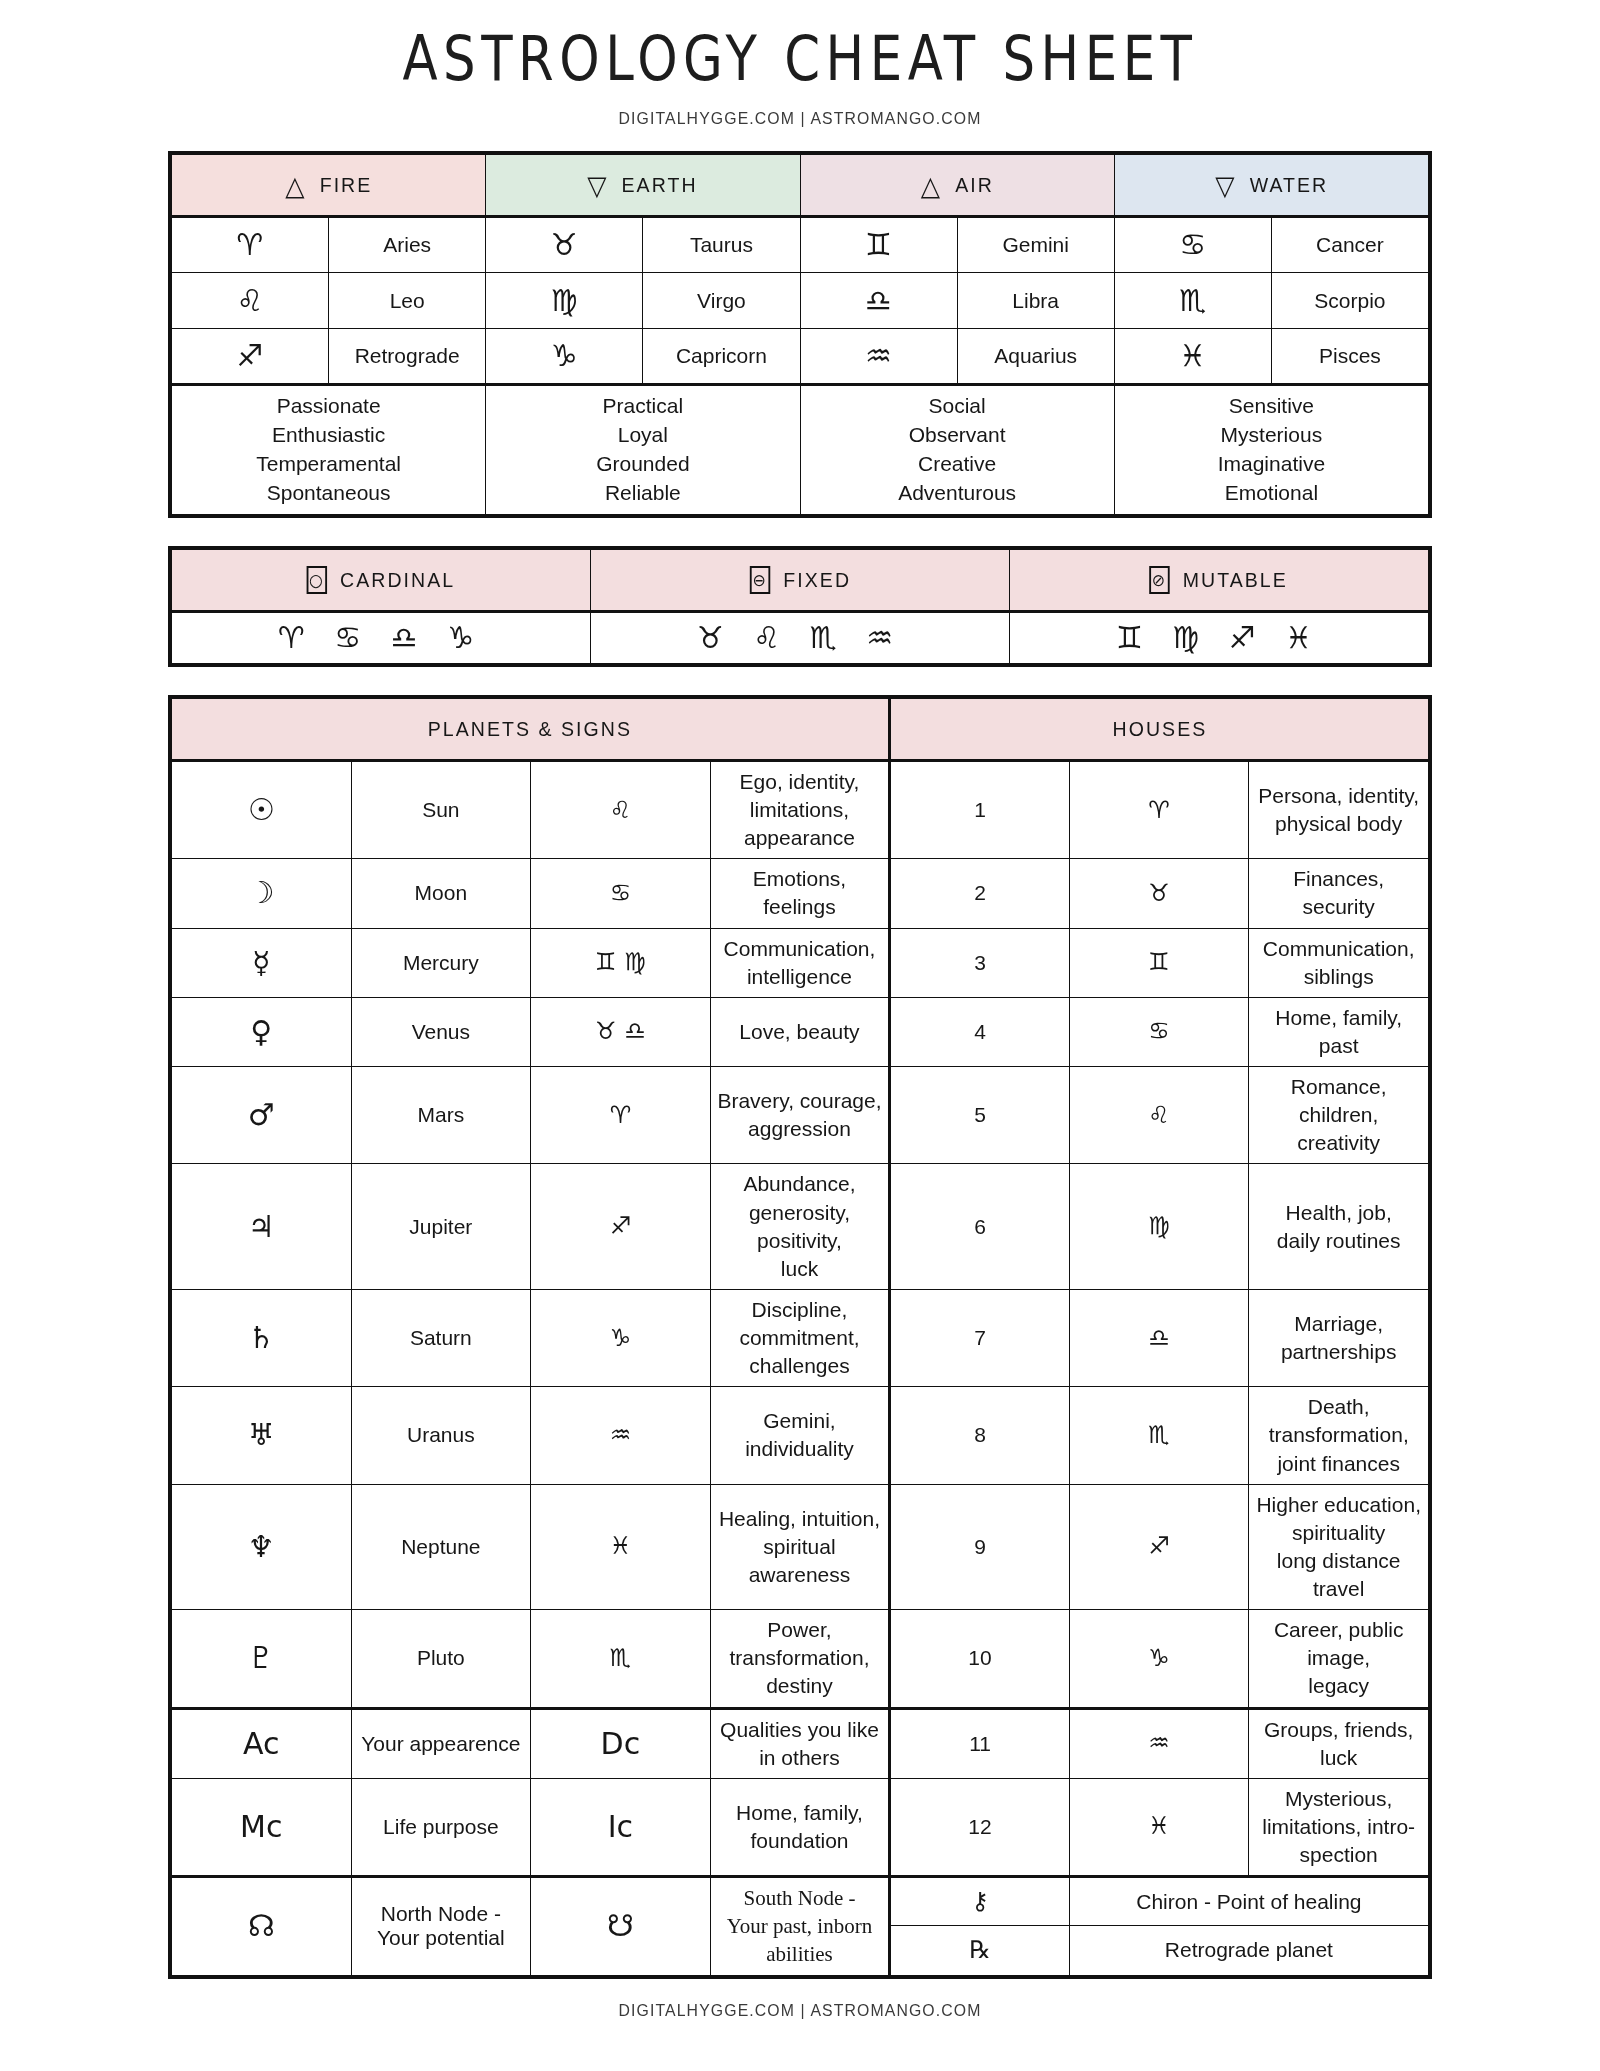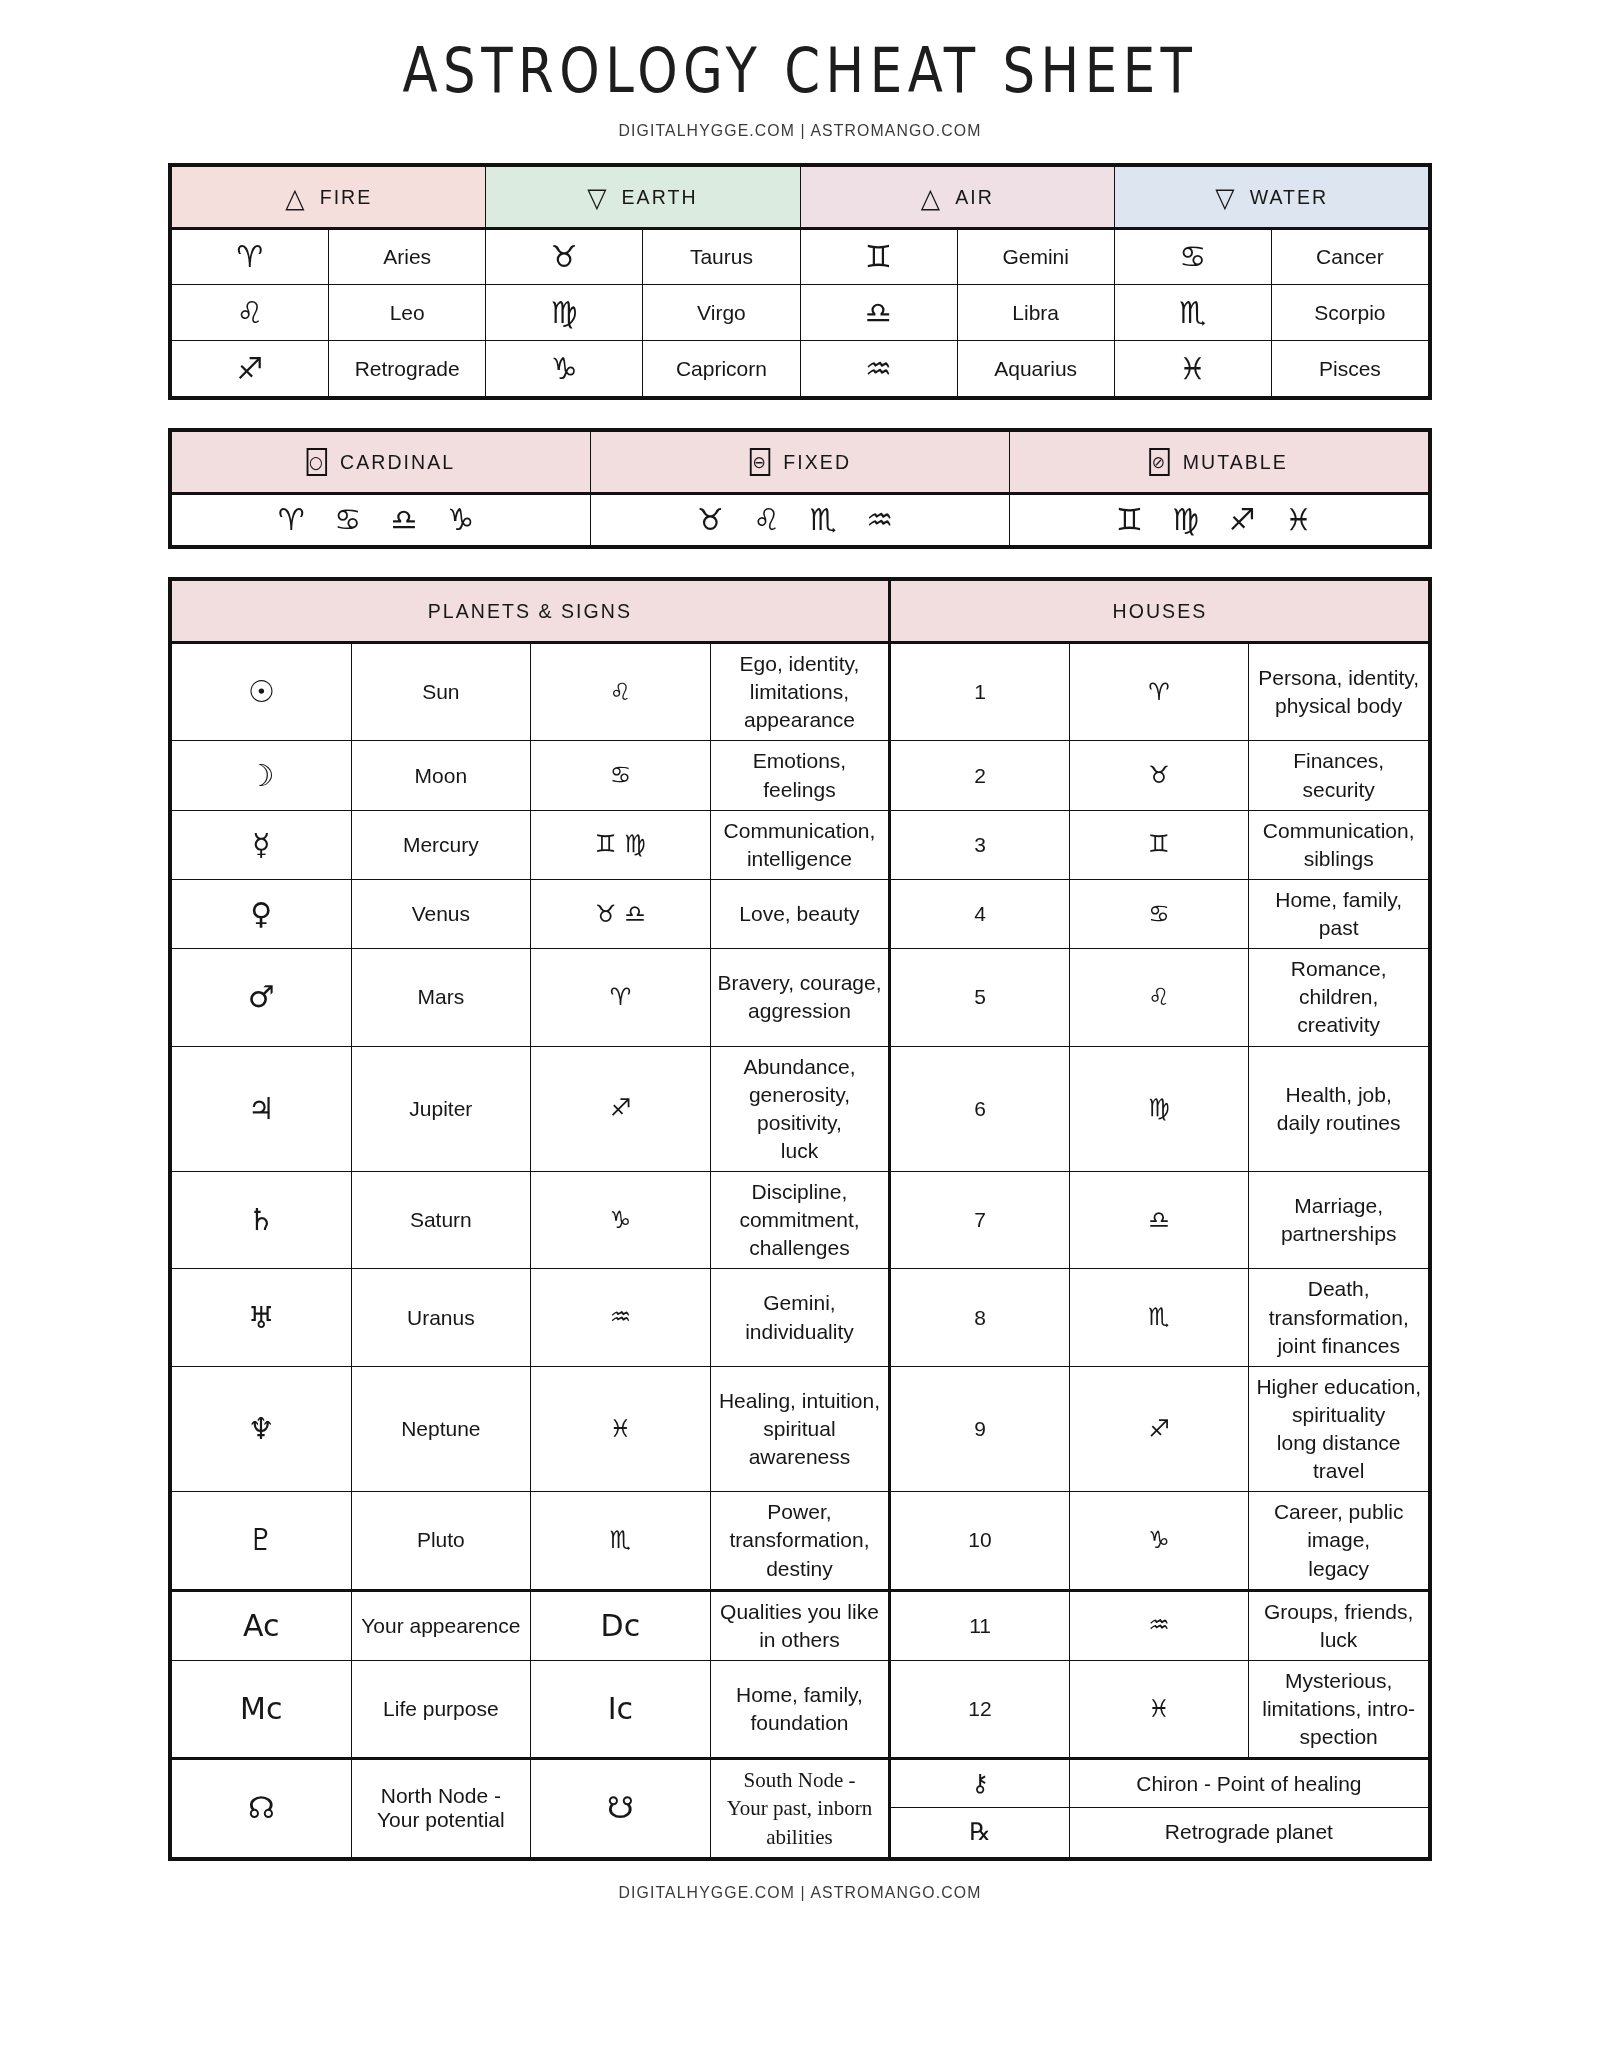--- a/index.html
+++ b/index.html
@@ -4,21 +4,21 @@
 <style>
   * { box-sizing: border-box; margin: 0; padding: 0; }
   html, body {
     width: 1600px;
     background: #ffffff;
     font-family: "Liberation Sans", sans-serif;
     color: #1a1a1a;
   }
   body { padding: 0 0 10px 0; }
 
-  .page { width: 1440px; margin: 16px auto; position: relative; }
+  .page { width: 1440px; margin: 4px auto; position: relative; }
 
   
   .title {
     text-align: center;
     font-size: 62px;
     letter-spacing: 6px;
     font-weight: 300;
     font-family: "DejaVu Sans Condensed", "Liberation Sans Narrow", "Liberation Sans", sans-serif;
     transform: scaleX(0.92);
     padding-top: 18px;
@@ -205,20 +205,38 @@
         <td class="sign-glyph"><span class="glyph">♐</span></td>
         <td class="sign-name">Retrograde</td>
         <td class="sign-glyph"><span class="glyph">♑</span></td>
         <td class="sign-name">Capricorn</td>
         <td class="sign-glyph"><span class="glyph">♒</span></td>
         <td class="sign-name">Aquarius</td>
         <td class="sign-glyph"><span class="glyph">♓</span></td>
         <td class="sign-name">Pisces</td>
       </tr>
 
+      <tr class="traits thick-top">
+        <td class="two-line" colspan="2">Passionate
+Enthusiastic
+Temperamental
+Spontaneous</td>
+        <td class="two-line" colspan="2">Practical
+Loyal
+Grounded
+Reliable</td>
+        <td class="two-line" colspan="2">Social
+Observant
+Creative
+Adventurous</td>
+        <td class="two-line" colspan="2">Sensitive
+Mysterious
+Imaginative
+Emotional</td>
+      </tr>
     </tbody>
       </table>
   </div>
 
   <div class="block">
     <table class="sheet">
       <tbody>
           <tr>
         <th class="hd tint-rose">
           <span class="hdin">

